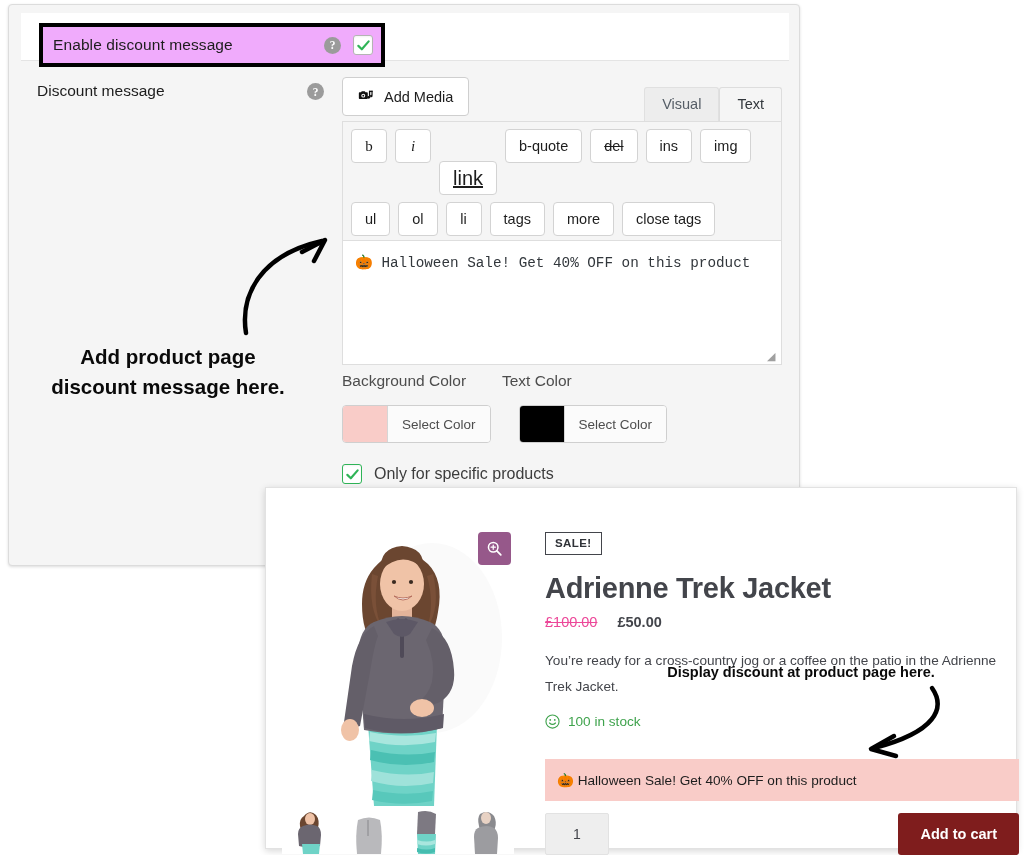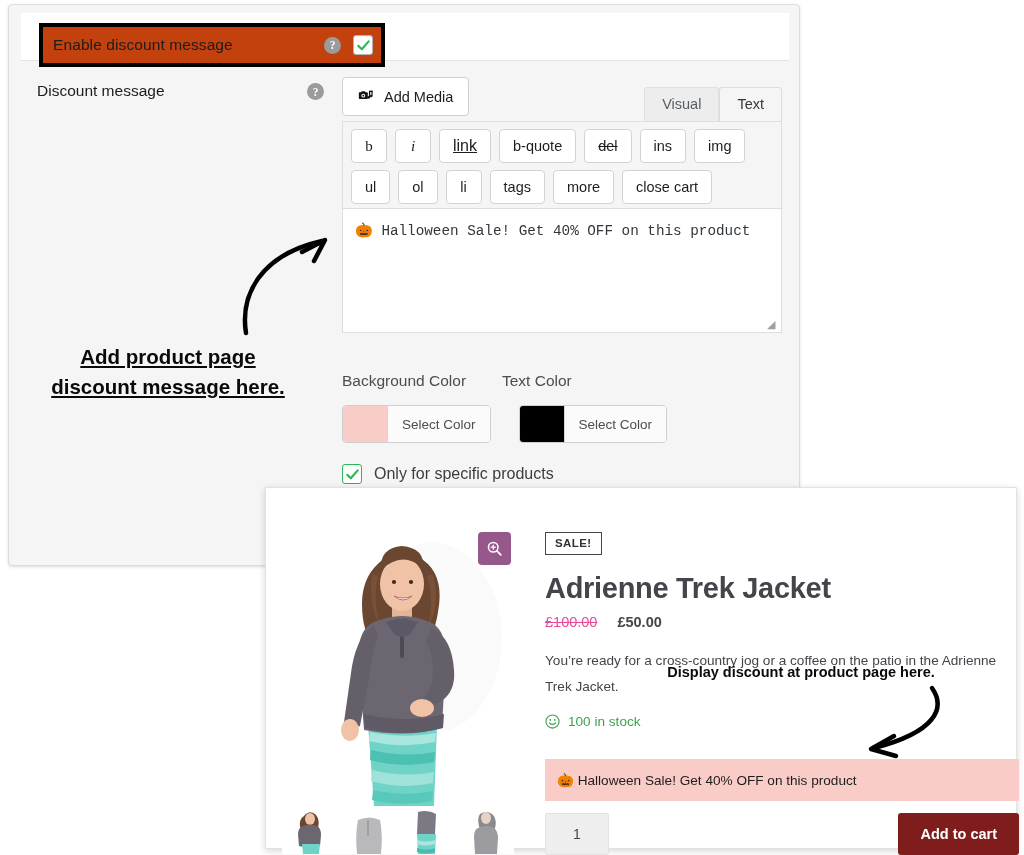--- a/index.html
+++ b/index.html
@@ -23,21 +23,21 @@
   .row-enable {
     position: absolute; left: 12px; top: 8px;
     width: 768px; height: 48px;
     background: #ffffff;
     border-bottom: 1px solid #e4e4e4;
   }
   .enable-highlight {
     position: absolute; left: 18px; top: 10px;
     width: 346px; height: 44px;
     border: 4px solid #000000;
-    background: #c2410c;
+    background: #f0abfc;
     display: flex; align-items: center;
     padding: 0 8px 0 10px;
   }
   .enable-label {
     font-size: 15.5px; color: #1d1d1d; flex: 1;
     letter-spacing: .1px;
   }
   .help-icon {
     width: 17px; height: 17px; border-radius: 50%;
     background: #9b9b9b; color: #ffffff;
@@ -89,21 +89,21 @@
   }
   .tbtn {
     background: #ffffff; border: 1px solid #d3d3d3; border-radius: 4px;
     min-width: 36px; height: 34px; padding: 0 13px;
     font-size: 15px; color: #1d1d1d;
     display: inline-flex; align-items: center; justify-content: center;
     font-family: "Liberation Serif", serif;
   }
   .tbtn.sans { font-family: "Liberation Sans", sans-serif; font-size: 14.5px; }
   .tbtn.ital { font-style: italic; }
-  .tbtn.link { text-decoration: underline; font-family: "Liberation Sans", sans-serif; font-size: 16px; }
+  .tbtn.link { text-decoration: underline; font-family: "Liberation Sans", sans-serif; font-size: 20px; margin-top: 32px; }
   .tbtn.del { text-decoration: line-through; font-family: "Liberation Sans", sans-serif; font-size: 14.5px; }
 
   .ta-wrap { position: relative; }
   .ta {
     width: 440px; height: 125px;
     border: 1px solid #dedede; background: #ffffff;
     font-family: "Liberation Mono", monospace;
     font-size: 14.3px; line-height: 24px; color: #32373c;
     padding: 10px 12px; resize: none; outline: none;
     display: block;
@@ -136,21 +136,21 @@
     position: absolute; left: 333px; top: 459px;
     display: flex; align-items: center; gap: 12px;
   }
   .only-label { font-size: 16px; color: #3c3c3c; }
 
   
   .anno-text {
     position: absolute; text-align: center;
     font-weight: bold; color: #0a0a0a;
   }
-  .anno-left { left: 28px; top: 342px; width: 280px; font-size: 20.5px; line-height: 30px; text-decoration: underline; }
+  .anno-left { left: 28px; top: 342px; width: 280px; font-size: 20.5px; line-height: 30px; }
   .anno-right { left: 655px; top: 664px; width: 292px; font-size: 14.5px; }
   .arrow { position: absolute; pointer-events: none; }
 
   
   .product-card {
     position: absolute; left: 265px; top: 487px;
     width: 752px; height: 362px;
     background: #ffffff;
     border: 1px solid #e2e2e2;
     box-shadow: 0 2px 7px rgba(0,0,0,.16);
@@ -258,21 +258,21 @@
           <span class="tbtn link">link</span>
           <span class="tbtn sans">b-quote</span>
           <span class="tbtn del">del</span>
           <span class="tbtn sans">ins</span>
           <span class="tbtn sans">img</span>
           <span class="tbtn sans">ul</span>
           <span class="tbtn sans">ol</span>
           <span class="tbtn sans">li</span>
           <span class="tbtn sans">tags</span>
           <span class="tbtn sans">more</span>
-          <span class="tbtn sans">close cart</span>
+          <span class="tbtn sans">close tags</span>
         </div>
 
         <div class="ta-wrap">
           <textarea class="ta" style="">🎃 Halloween Sale! Get 40% OFF on this product</textarea>
           <span class="ta-grip">◢</span>
         </div>
       </div>
     </div>
 
     <div class="color-heads">

